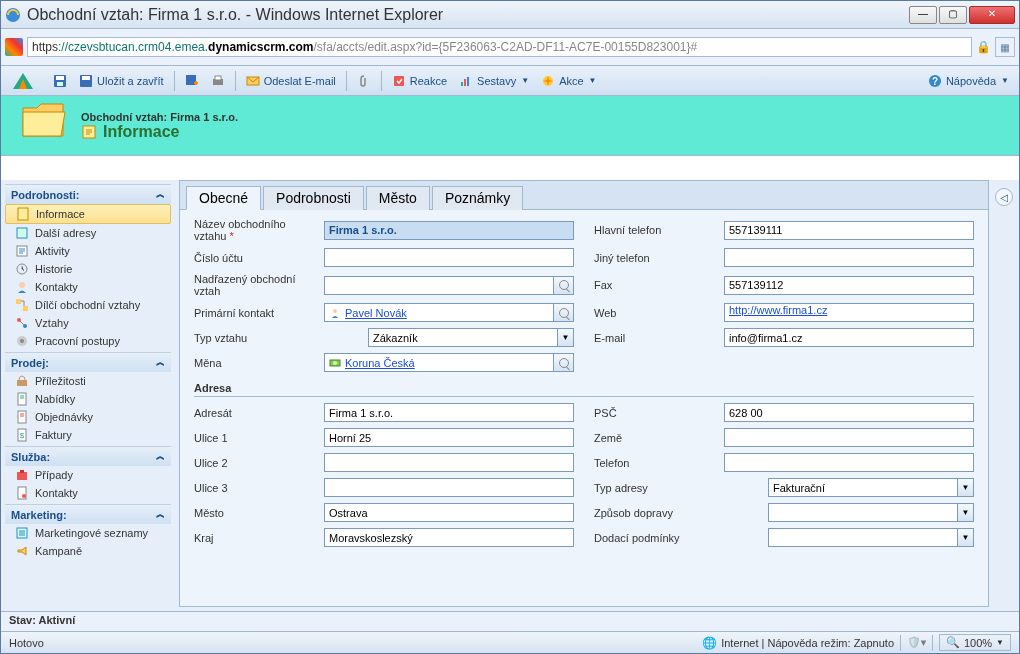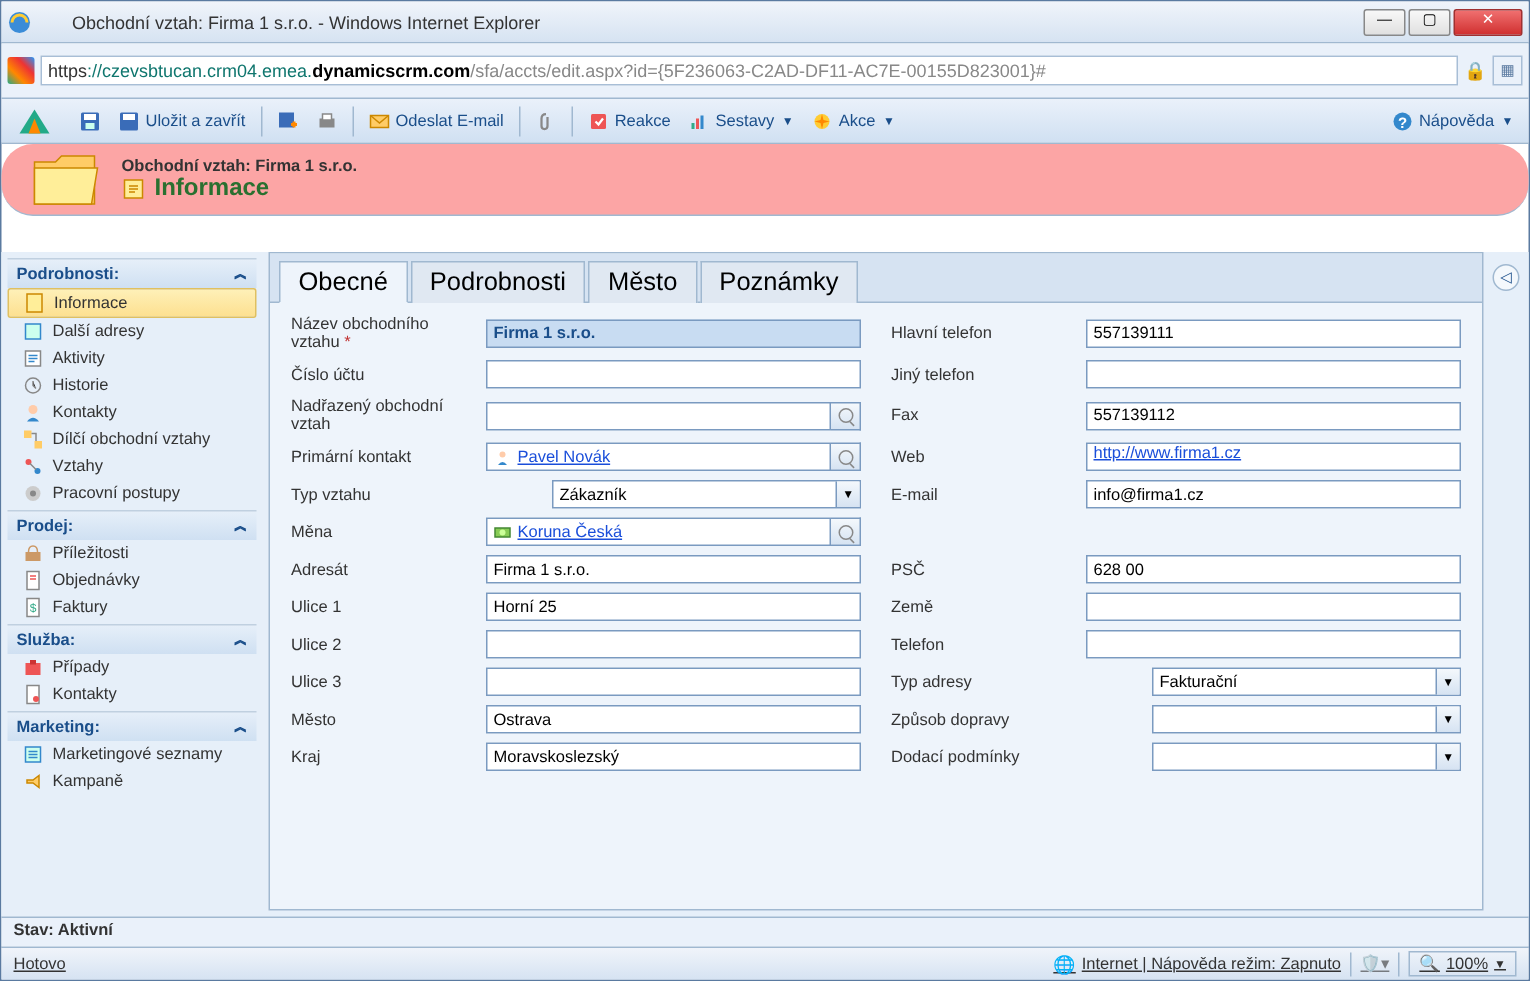--- a/index.html
+++ b/index.html
@@ -2,21 +2,21 @@
 <html><head>
 <meta charset="utf-8">
 <style>
 * { box-sizing: border-box; margin: 0; padding: 0; font-family: "Segoe UI", Tahoma, sans-serif; }
 body { background: #d4e4f5; font-size: 11px; overflow: hidden; width: 1020px; height: 654px; }
 
 
 .window { width: 1020px; height: 654px; background: #fff; border: 1px solid #5a7aa0; display: flex; flex-direction: column; }
 .titlebar { height: 28px; background: linear-gradient(#f0f4fa, #d6e3f2); display: flex; align-items: center; padding: 0 4px; border-bottom: 1px solid #a0b8d0; }
 .titlebar .ie-icon { width: 16px; height: 16px; margin-right: 6px; }
-.titlebar .title-text { flex: 1; color: #333; font-size: 12px; margin-left: 21px; }
+.titlebar .title-text { flex: 1; color: #333; font-size: 16px; }
 .win-btns { display: flex; gap: 2px; }
 .win-btn { width: 28px; height: 18px; border: 1px solid #888; background: linear-gradient(#f8f8f8,#e0e0e0); border-radius: 2px; text-align: center; line-height: 14px; font-size: 10px; cursor: default;}
 .win-btn.close { background: linear-gradient(#f07070,#d03030); color: #fff; width: 46px; border-color:#a03030;}
 
 
 .addrbar { height: 28px; background: #eaf1fa; display: flex; align-items: center; padding: 18px 4px; border-bottom: 1px solid #a0b8d0; gap:4px;}
 .crm-icon-sm { width: 18px; height: 18px; background: linear-gradient(45deg,#2a8,#f80,#e33,#29f); border-radius: 2px; }
 .url-box { flex: 1; background: #fff; border: 1px solid #a8bed6; height: 20px; display: flex; align-items: center; padding: 0 4px; font-size: 12px; color: #333; }
 .url-box .black { color: #000; font-weight: bold; }
 .lock-icon { font-size:12px; color:#c0a030; }
@@ -25,41 +25,41 @@
 
 .toolbar { height: 30px; background: linear-gradient(#eaf1fa,#d0e0f2); border-bottom: 1px solid #a0b8d0; display: flex; align-items: center; padding: 0 6px; gap: 4px; }
 .crm-logo { width: 32px; height: 28px; margin-right: 6px; display:flex;align-items:center;justify-content:center;}
 .tb-btn { display: inline-flex; align-items: center; gap: 4px; padding: 2px 4px; color: #1a4e8a; font-size: 11px; cursor: pointer; }
 .tb-sep { width: 1px; height: 20px; background: #a0b8d0; margin: 0 2px; }
 .tb-icon { width: 14px; height: 14px; display: inline-block; }
 .spacer { flex: 1; }
 .drop { font-size: 8px; color: #1a4e8a; margin-left: 1px; }
 
 
-.header-section { height: 48px; background: #fca5a5; display: flex; align-items: center; padding: 4px 10px 4px 80px; border-bottom: 1px solid #a0b8d0; position: relative; border-radius: 21px; }
+.header-section { height: 60px; background: #5eead4; display: flex; align-items: center; padding: 4px 10px 4px 80px; border-bottom: 1px solid #a0b8d0; position: relative; }
 .folder-icon { position: absolute; left: 18px; top: 2px; width: 50px; height: 42px; }
 .header-text .subtitle { font-size: 11px; color: #333; font-weight: bold; }
 .header-text .main-title { font-size: 16px; color: #2a7030; font-weight: bold; display:flex;align-items:center;gap:6px;}
 .header-text .main-title .info-icon { width:16px;height:16px;}
 
 
 .main-area { flex: 1; display: flex; background: #e6eff9; min-height:0;margin-top:24px;}
 .sidebar { width: 180px; background: #e6eff9; padding: 4px; overflow-y: auto; }
 .side-group { margin-bottom: 2px; }
 .side-group-hdr { background: linear-gradient(#e6eff9,#cfe0f2); padding: 3px 6px; font-weight: bold; color: #1a4e8a; display: flex; justify-content: space-between; align-items: center; cursor: pointer; border-top:1px solid #c0d0e0;}
 .side-group-hdr .chev { font-size: 9px; color: #1a4e8a; }
 .side-item { display: flex; align-items: center; gap: 6px; padding: 2px 6px 2px 10px; color: #333; cursor: pointer; }
 .side-item.active { background: linear-gradient(#fef0b8,#fde090); border: 1px solid #e0c060; border-radius: 2px; }
 .side-item .si-icon { width: 14px; height: 14px; }
 
 
 .content { flex: 1; display: flex; background: #e6eff9; padding: 0 4px 4px 4px; gap:4px; min-height:0;}
 .form-panel { flex: 1; background: #eef4fb; border: 1px solid #a0b8d0; display: flex; flex-direction: column; min-height:0;}
 .tabs { display: flex; background: #d6e3f2; border-bottom: 1px solid #a0b8d0; padding-left:6px; padding-top:4px;}
-.tab { padding: 3px 12px; background: #e0e8f2; border: 1px solid #a0b8d0; border-bottom: none; margin-right: 2px; cursor: pointer; font-size:17px; position:relative; top:1px;}
+.tab { padding: 3px 12px; background: #e0e8f2; border: 1px solid #a0b8d0; border-bottom: none; margin-right: 2px; cursor: pointer; font-size:14px; position:relative; top:1px;}
 .tab.active { background: #eef4fb; border-bottom: 1px solid #eef4fb; }
 
 .form-body { flex: 1; padding: 8px 14px; overflow-y: auto; }
 .form-grid { display: grid; grid-template-columns: 110px 250px 110px 250px; column-gap: 20px; row-gap: 6px; align-items: center; }
 .form-label { color: #333; font-size: 11px; }
 .req::after { content: " *"; color: #c03030; }
 .form-input { height: 19px; border: 1px solid #7a9ac0; background: #fff; padding: 0 4px; font-size: 11px; width: 100%; }
 .form-input.hl { background: #c8dcf2; color:#1a4e8a; font-weight:bold;}
 .lookup-wrap { display: flex; width: 100%; }
 .lookup-wrap .form-input { flex: 1; display:flex;align-items:center;gap:4px;}
@@ -70,21 +70,21 @@
 .select-wrap .form-input { padding-right: 18px; }
 .select-arrow { position: absolute; right: 1px; top: 1px; width: 16px; height: 17px; background: linear-gradient(#f4f8fc,#d6e3f2); border-left:1px solid #7a9ac0; display:flex;align-items:center;justify-content:center; font-size:8px;}
 .link-val { color: #1a4eda; text-decoration: underline; cursor:pointer;}
 .section-hdr { grid-column: 1 / -1; font-weight: bold; color: #333; padding-top: 4px; border-bottom:1px solid #a0b8d0; padding-bottom:2px;}
 
 .right-handle { width: 22px; background: #e6eff9; display:flex; align-items:flex-start; justify-content:center; padding-top:8px;}
 .collapse-btn { width:18px;height:18px;border:1px solid #a0b8d0;border-radius:50%;background:#f4f8fc;display:flex;align-items:center;justify-content:center;font-size:10px;color:#1a4e8a;cursor:pointer;}
 
 
 .status-crm { height: 20px; background: #eaf1fa; border-top: 1px solid #a0b8d0; padding: 2px 8px; font-size: 11px; font-weight: bold; color: #333; }
-.status-ie { height: 22px; background: linear-gradient(#f0f4fa,#d6e3f2); border-top: 1px solid #a0b8d0; display: flex; align-items: center; padding: 0 8px; font-size: 11px; color: #333; gap:4px;text-decoration:underline;}
+.status-ie { height: 22px; background: linear-gradient(#f0f4fa,#d6e3f2); border-top: 1px solid #a0b8d0; display: flex; align-items: center; padding: 0 8px; font-size: 11px; color: #333; gap:4px;}
 .status-ie .sep { width:1px; height:16px; background:#a0b8d0; margin:0 2px;}
 .status-ie .globe { font-size:12px;}
 .zoom-box { border:1px solid #a0b8d0; padding:1px 6px; display:flex;align-items:center;gap:4px;}
 
 svg { display: block; }
 </style>
 </head>
 <body>
 
 <div class="window">
@@ -310,20 +310,29 @@
             <span class="chev">︽</span>
           </div>
         <div class="side-item">
             <span class="si-icon">
               <svg viewBox="0 0 14 14">
                 <rect x="2" y="6" width="10" height="6" fill="#c96"></rect>
                 <path d="M4 6q0-4 3-4t3 4" fill="none" stroke="#c96"></path>
               </svg>
             </span>
             <span>Příležitosti</span>
+          </div>
+        <div class="side-item">
+            <span class="si-icon">
+              <svg viewBox="0 0 14 14">
+                <rect x="3" y="1" width="8" height="12" fill="#fff" stroke="#888"></rect>
+                <path d="M5 4h4M5 6h4" stroke="#3a8"></path>
+              </svg>
+            </span>
+            <span>Nabídky</span>
           </div>
         <div class="side-item">
             <span class="si-icon">
               <svg viewBox="0 0 14 14">
                 <rect x="3" y="1" width="8" height="12" fill="#fff" stroke="#888"></rect>
                 <path d="M5 4h4M5 6h4" stroke="#e55"></path>
               </svg>
             </span>
             <span>Objednávky</span>
           </div>
@@ -448,20 +457,21 @@
                   </svg>
                   <span class="link-val">Koruna Česká</span>
                 </div>
                 <div class="lookup-btn">
                   <span class="lookup-icon"></span>
                 </div>
               </div>
             <div></div>
               <div></div>
 
+            <div class="section-hdr">Adresa</div>
 
             <div class="form-label">Adresát</div>
             <div><input class="form-input" value="Firma 1 s.r.o." style=""></div>
             <div class="form-label">PSČ</div>
             <div><input class="form-input" value="628 00" style=""></div>
 
             <div class="form-label">Ulice 1</div>
             <div><input class="form-input" value="Horní 25" style=""></div>
             <div class="form-label">Země</div>
             <div><input class="form-input" value="" style=""></div>

